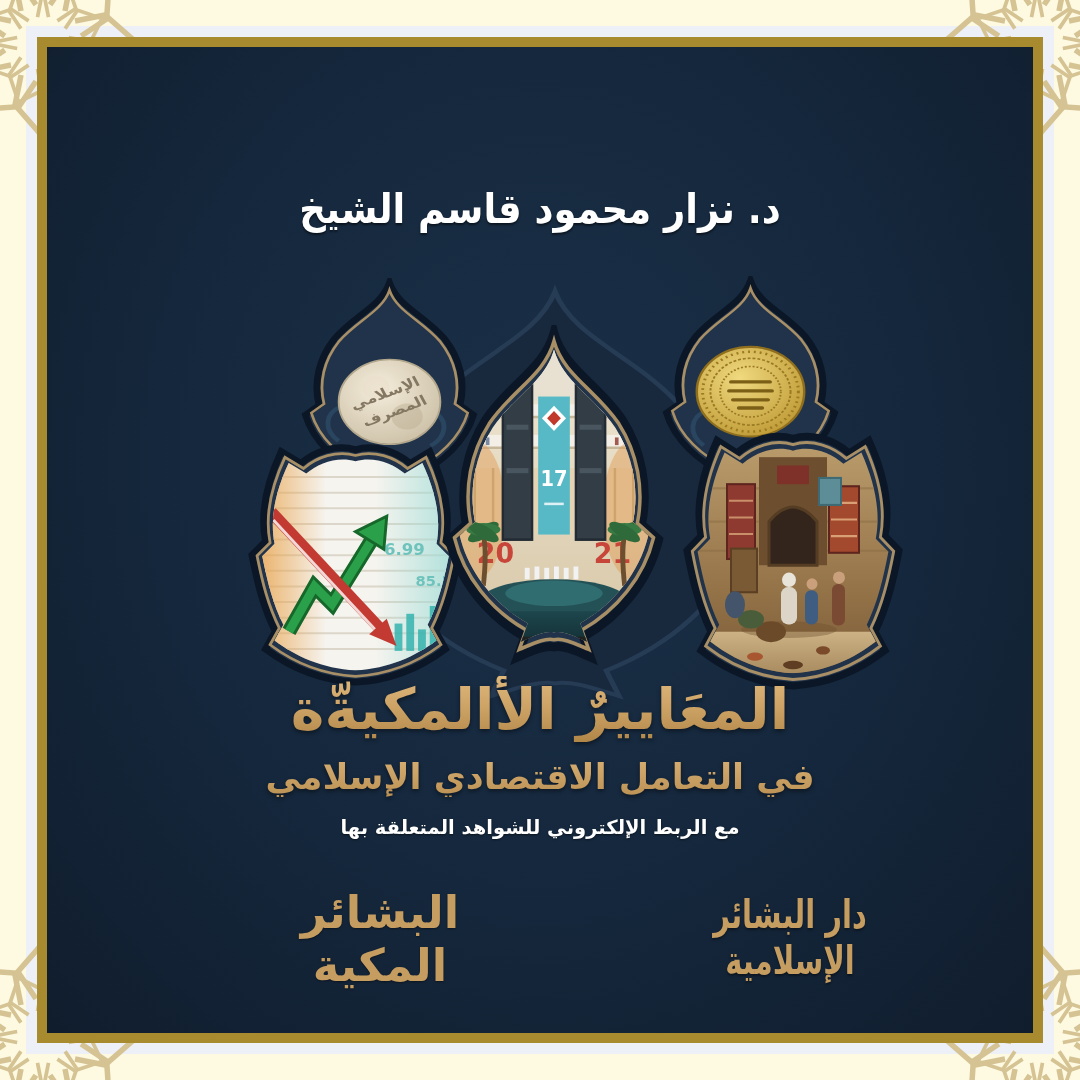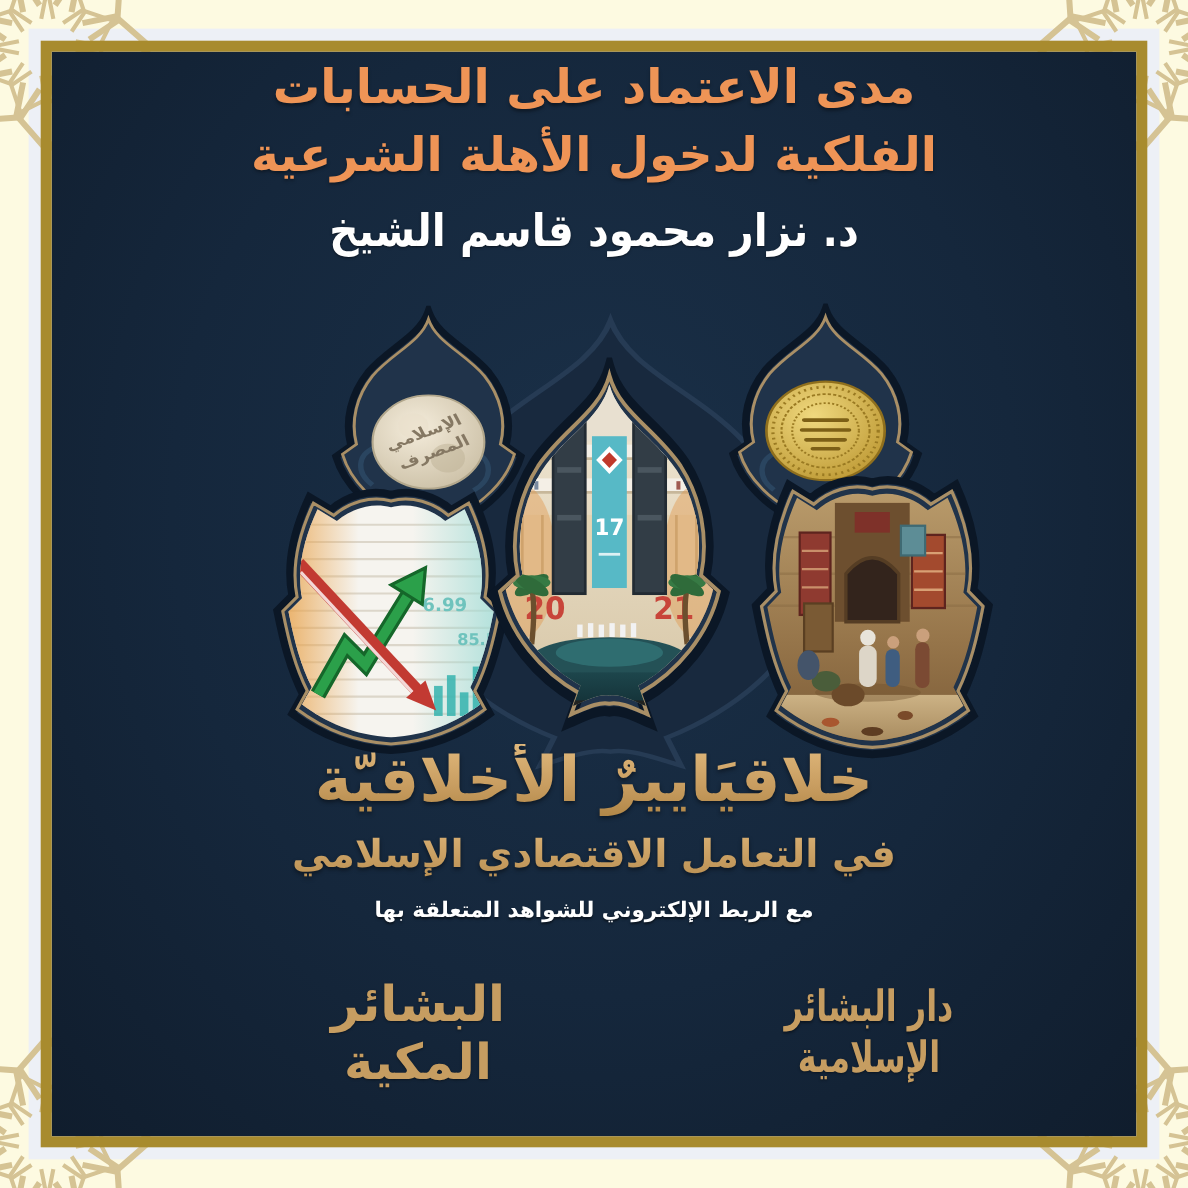--- a/index.html
+++ b/index.html
@@ -125,22 +125,20 @@
 <svg class="rosette" style="left:-77px;top:917px" viewBox="-120 -120 240 240">
     <use href="#rosette"></use>
   </svg>
 <svg class="rosette" style="left:917px;top:917px" viewBox="-120 -120 240 240">
     <use href="#rosette"></use>
   </svg>
 
 <div class="panel"></div>
 
 <div class="txt heading">
-  <div>مدى الاعتماد على الحسابات</div>
-  <div>الفلكية لدخول الأهلة الشرعية</div>
 </div>
 
 <div class="txt author">د. نزار محمود قاسم الشيخ</div>
 
 <svg class="med" style="left:320px;top:282px;width:470px;height:430px" viewBox="0 0 220 270" preserveAspectRatio="none">
   <use href="#domeP" fill="#18293e" stroke="#263b54" stroke-width="2.5"></use>
 </svg>
 
 <svg class="med" style="left:282px;top:278px;width:215px;height:220px" viewBox="0 0 220 270" preserveAspectRatio="none">
   <use href="#domeP" fill="#20334a" stroke="#0b1726" stroke-width="7"></use>
@@ -315,18 +313,18 @@
         <rect x="118" y="190" width="4" height="9"></rect>
         <rect x="126" y="189" width="4" height="10"></rect>
     </g>
     <ellipse cx="110" cy="214" rx="58" ry="15" fill="#245156"></ellipse>
     <ellipse cx="110" cy="210" rx="40" ry="10" fill="#2f6d70"></ellipse>
     <rect x="24" y="224" width="172" height="34" fill="url(#gFloor)"></rect>
     <rect x="24" y="244" width="172" height="14" fill="#23201c" opacity=".85"></rect>
   </g>
 </svg>
 
-<div class="txt title-main">خلاقيَاييرٌ الأَخلاقيّة</div>
+<div class="txt title-main">المعَاييرٌ الأَالمكيةّة</div>
 <div class="txt title-sub">في التعامل الاقتصادي الإسلامي</div>
 <div class="txt tagline">مع الربط الإلكتروني للشواهد المتعلقة بها</div>
 
 <div class="pub pub-left">البشائر المكية</div>
 <div class="pub pub-right">دار البشائر الإسلامية</div>
 
 </body></html>

